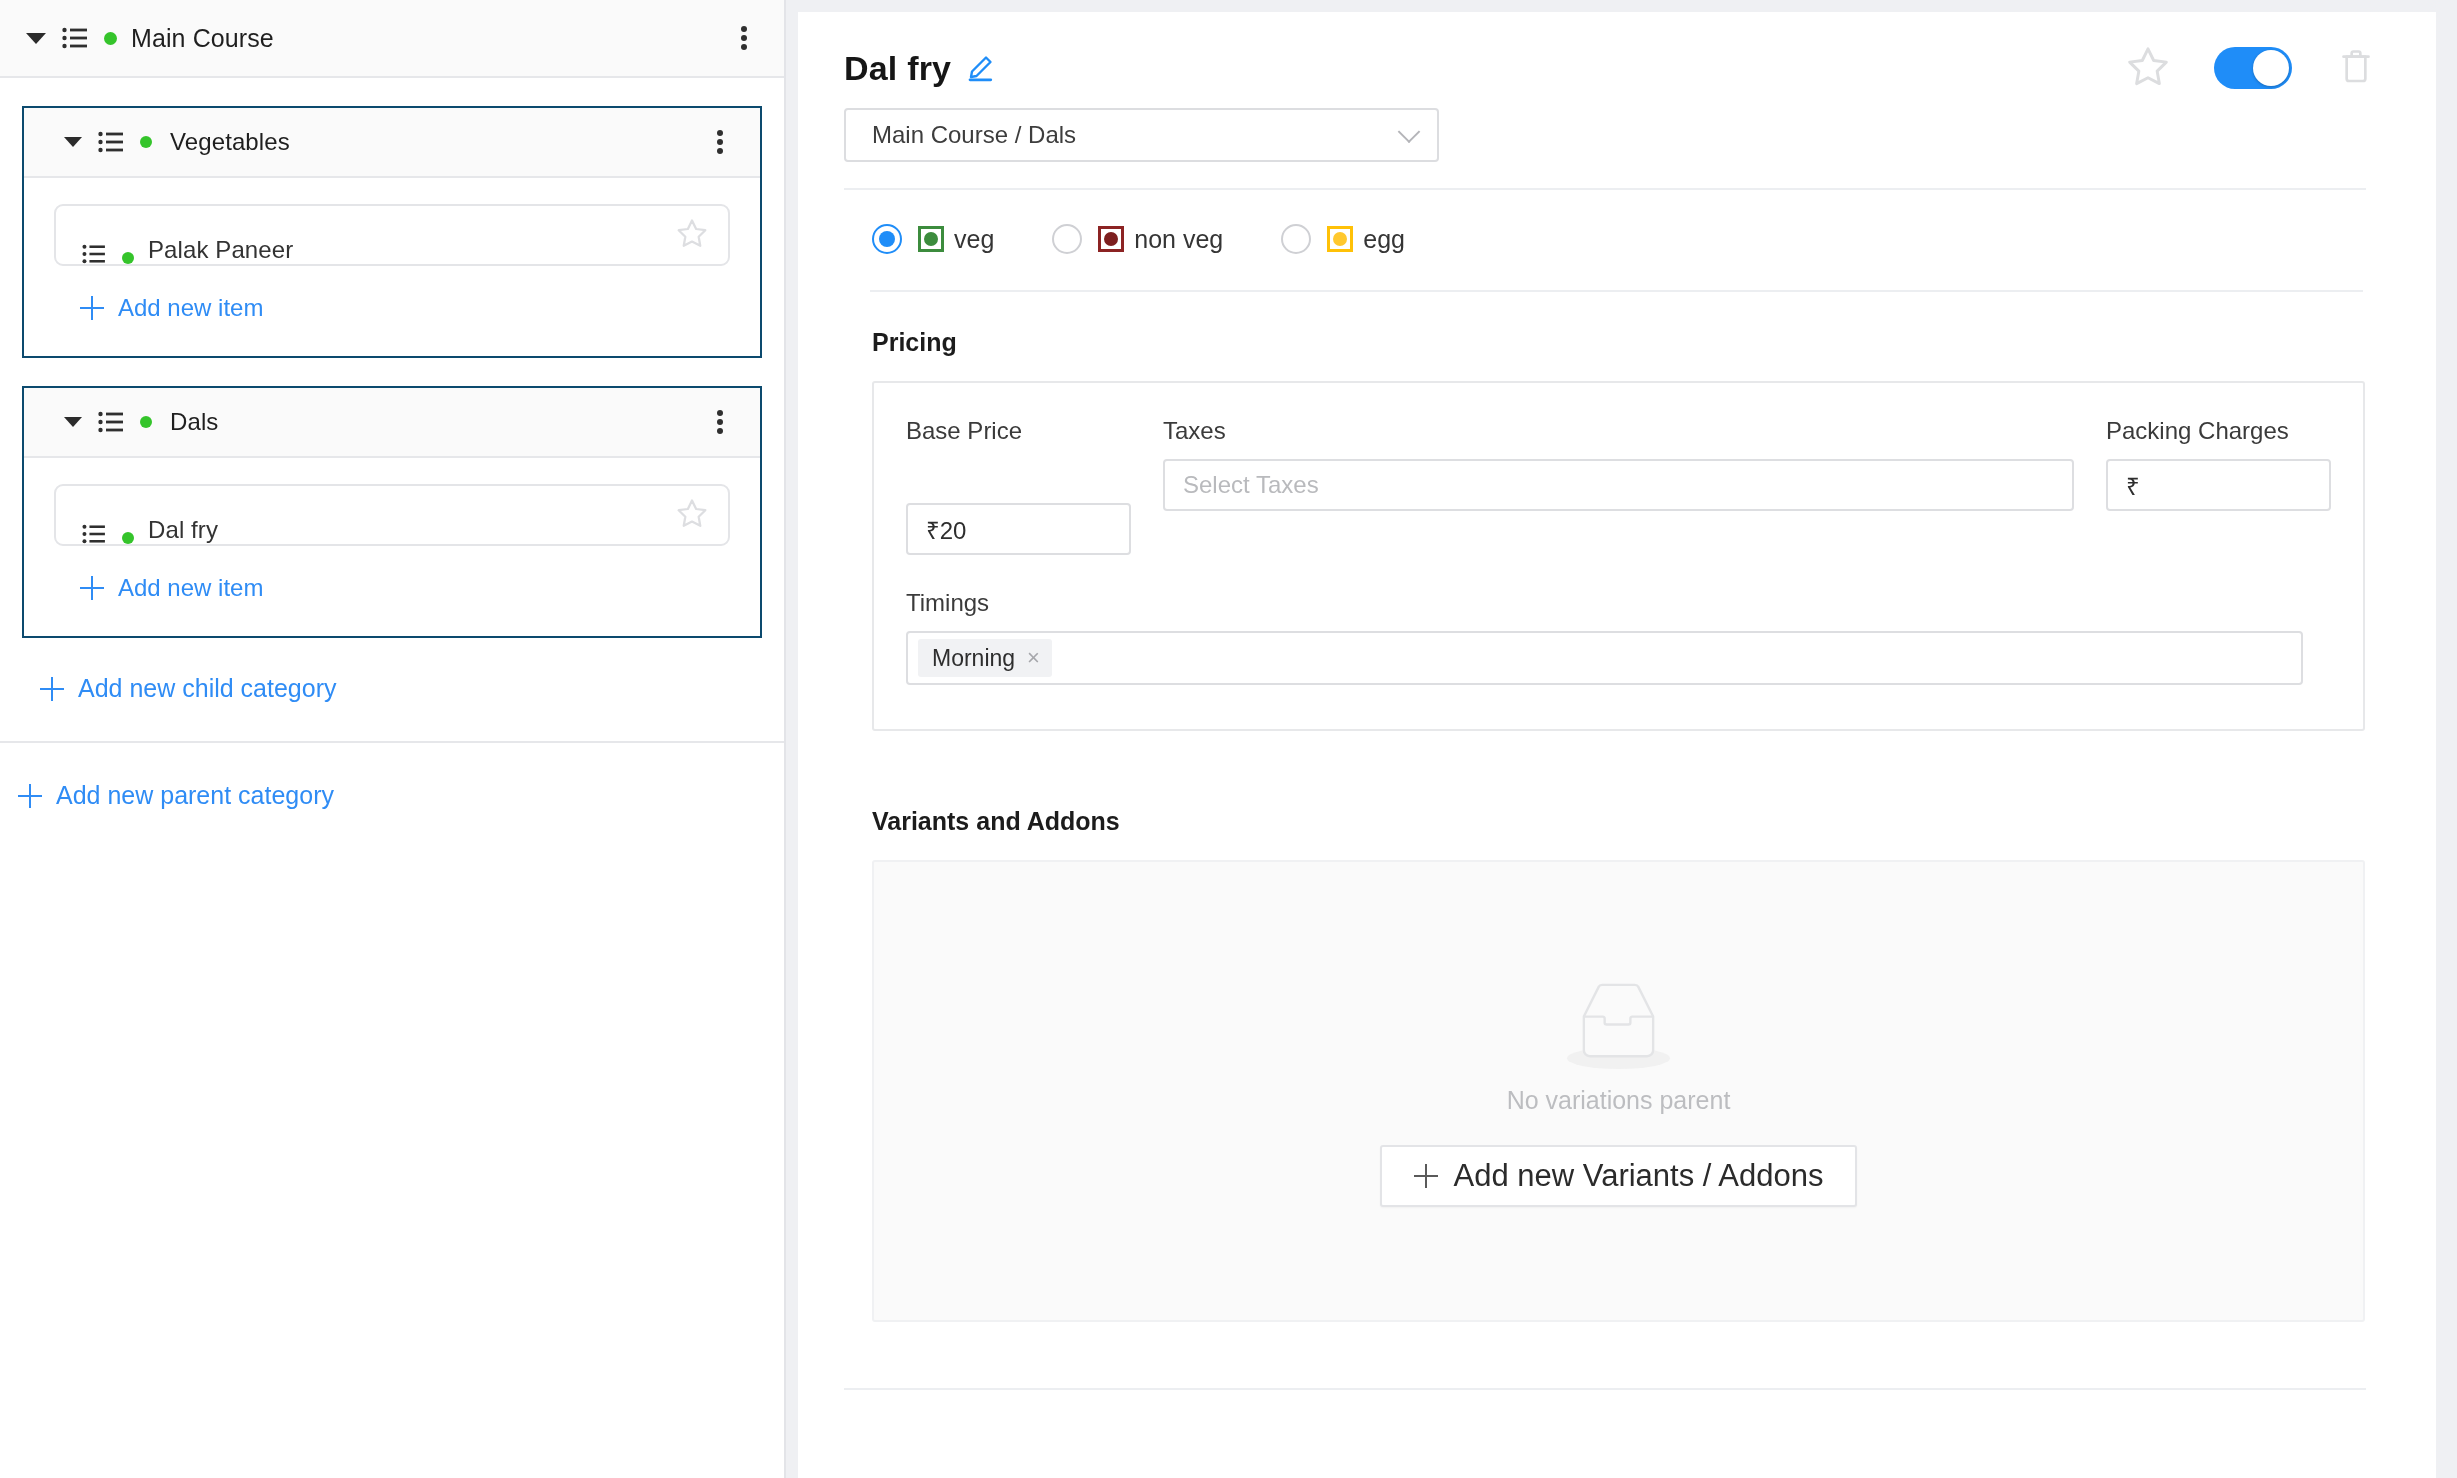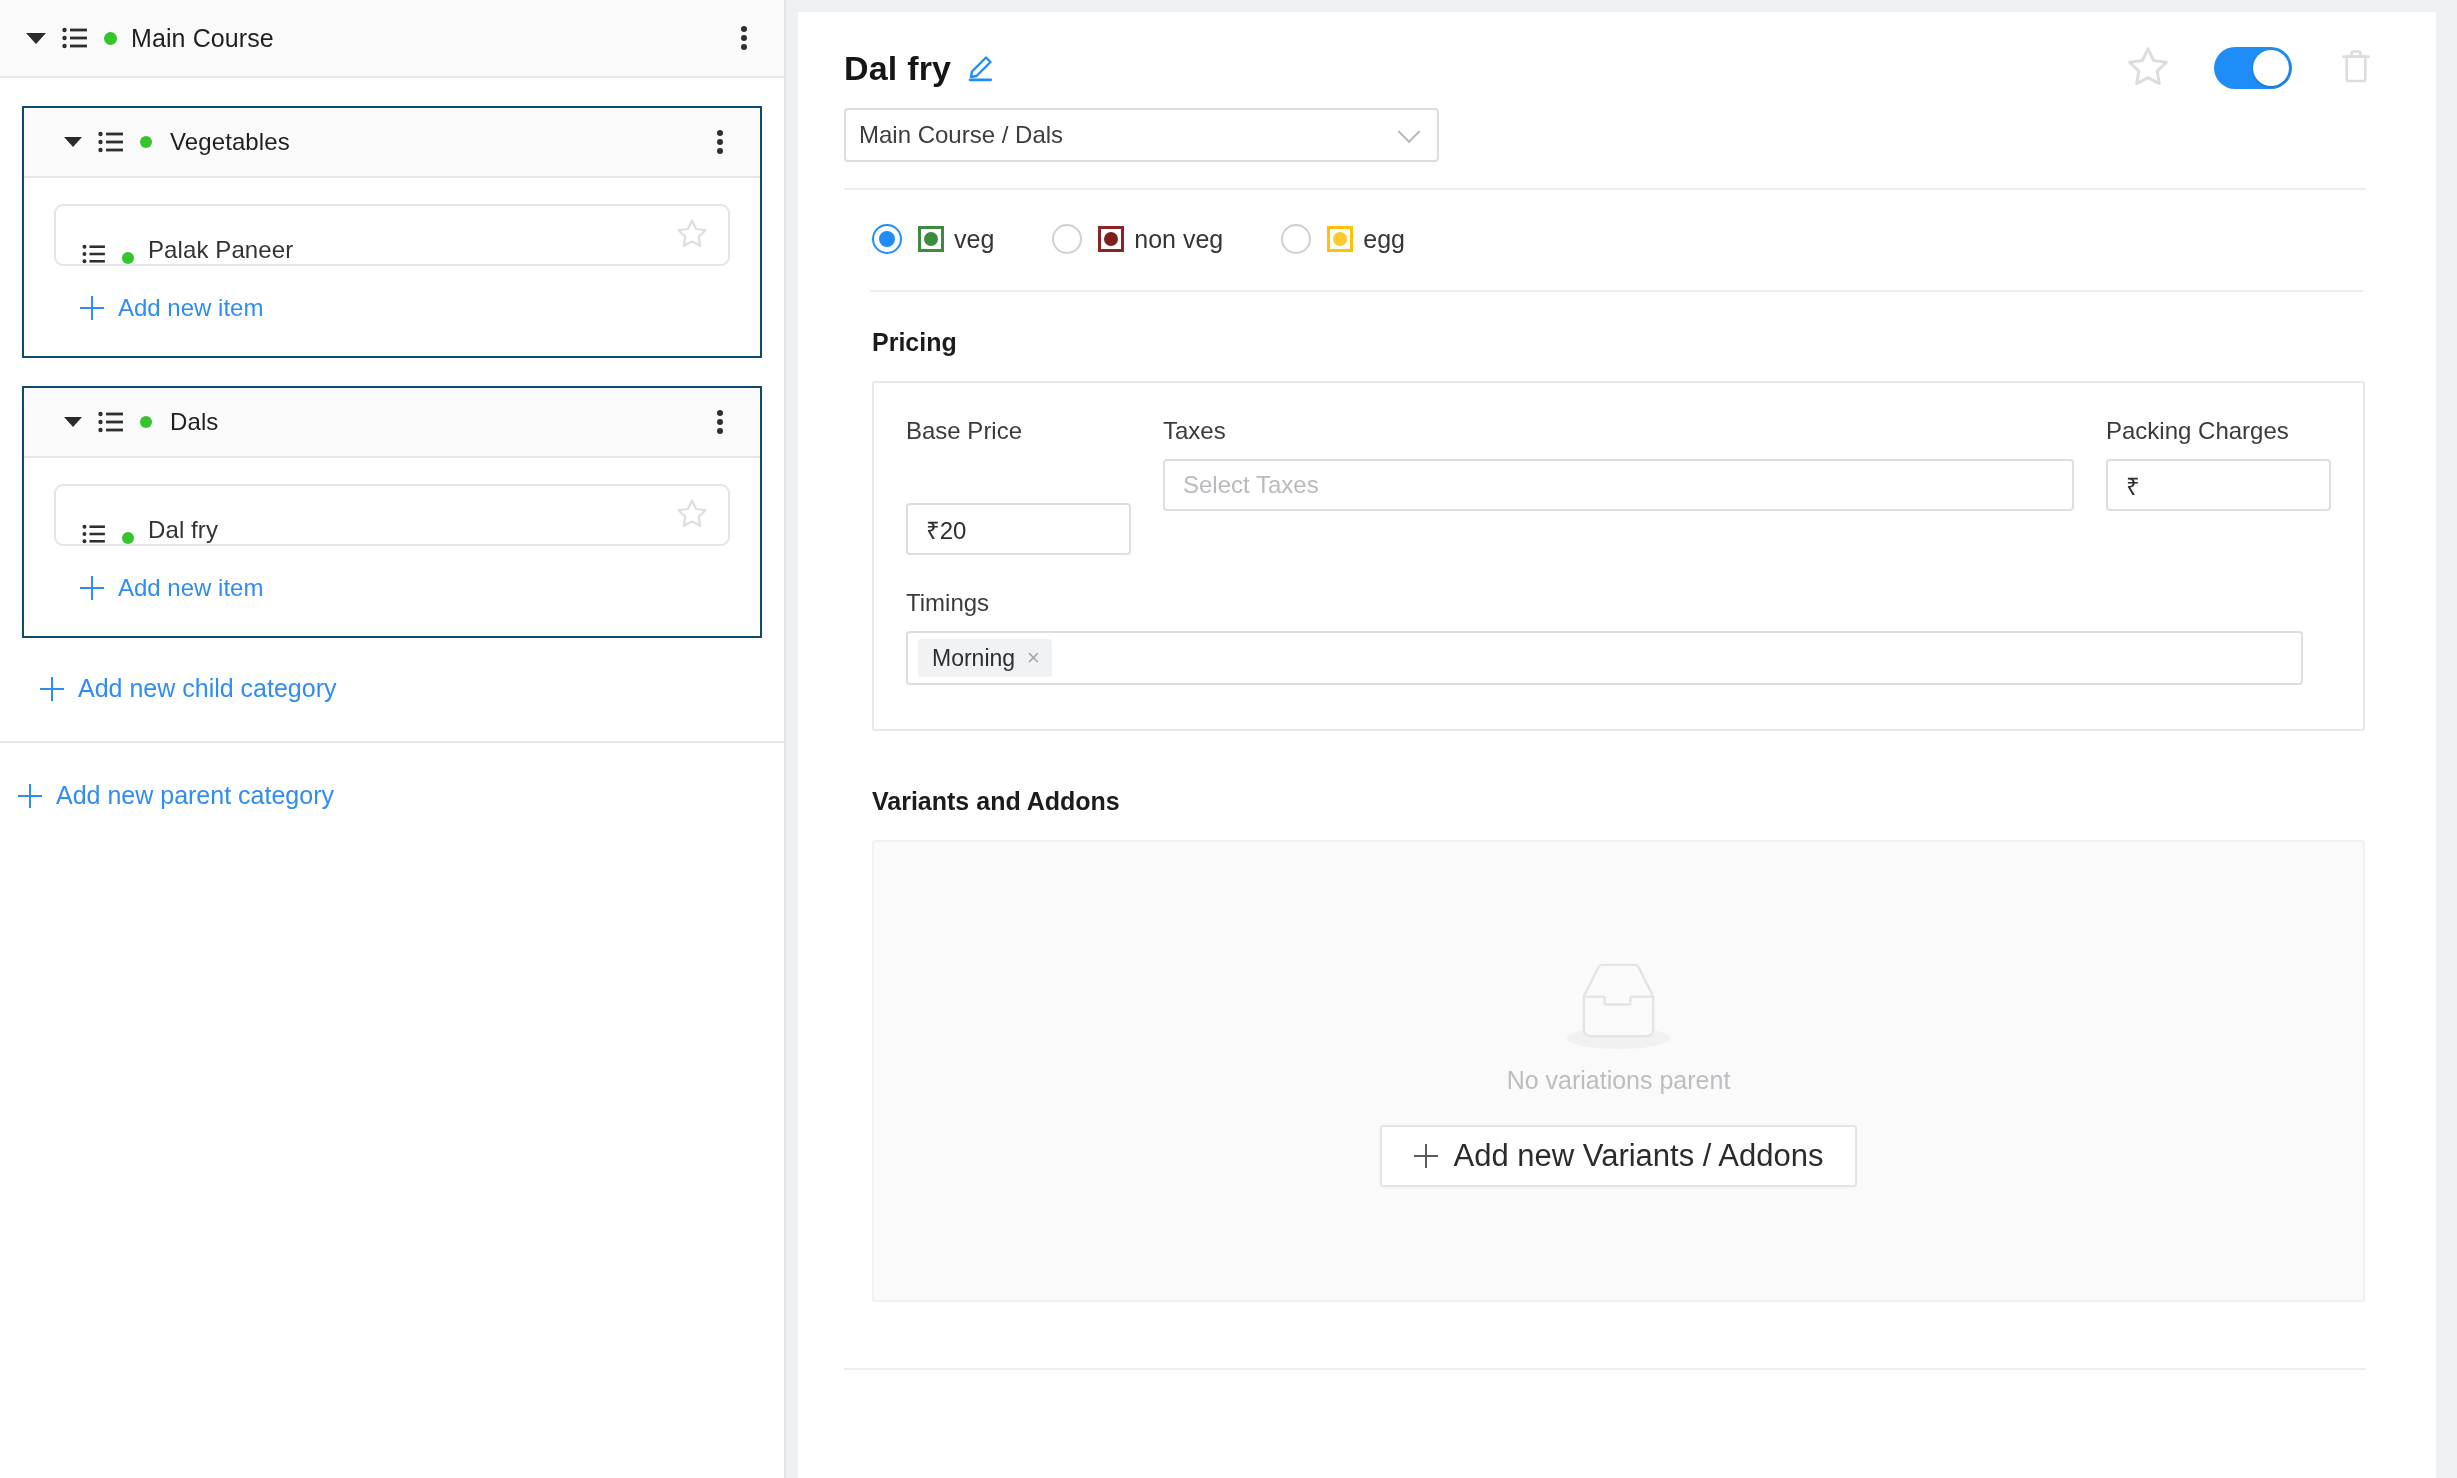--- a/index.html
+++ b/index.html
@@ -127,21 +127,21 @@
   .toggle .knob {
     position: absolute; right: 3px; top: 3px;
     width: 36px; height: 36px; border-radius: 50%; background: #fff;
     box-shadow: 0 1px 3px rgba(0,0,0,.25);
   }
   .select-box {
     margin-top: 8px;
     width: 595px; height: 54px;
     border: 2px solid #dcdde0; border-radius: 4px;
     display: flex; align-items: center;
-    padding: 0 13px;
+    padding: 0 26px;
     font-size: 24px; color: #3d3d3d;
     position: relative;
   }
   .chev {
     position: absolute; right: 20px; top: 50%;
     width: 16px; height: 16px;
     border-left: 2px solid #b4b5b9; border-bottom: 2px solid #b4b5b9;
     transform: translateY(-70%) rotate(-45deg);
   }
   .divider { height: 2px; background: #eceef1; margin: 0; }
@@ -195,21 +195,21 @@
     display: flex; align-items: center; padding: 0 10px;
     width: 1397px;
   }
   .tag {
     background: #f1f2f4; border-radius: 3px;
     height: 38px; display: inline-flex; align-items: center;
     padding: 0 12px 0 14px; font-size: 23px; color: #2e2e2e;
   }
   .tag .x { margin-left: 12px; color: #a6a7ab; font-size: 22px; }
 
-  .variants-title { padding: 56px 0 0 28px; }
+  .variants-title { padding: 76px 0 0 28px; }
   .variants-box {
     margin: 24px 0 0 28px;
     width: 1493px; height: 462px;
     background: #fafafa;
     border: 2px solid #f0f1f3; border-radius: 3px;
     display: flex; flex-direction: column; align-items: center; justify-content: center;
   }
   .empty-txt { font-size: 25px; color: #bcbdc0; margin-top: 6px; }
   .add-variant-btn {
     margin-top: 30px;

